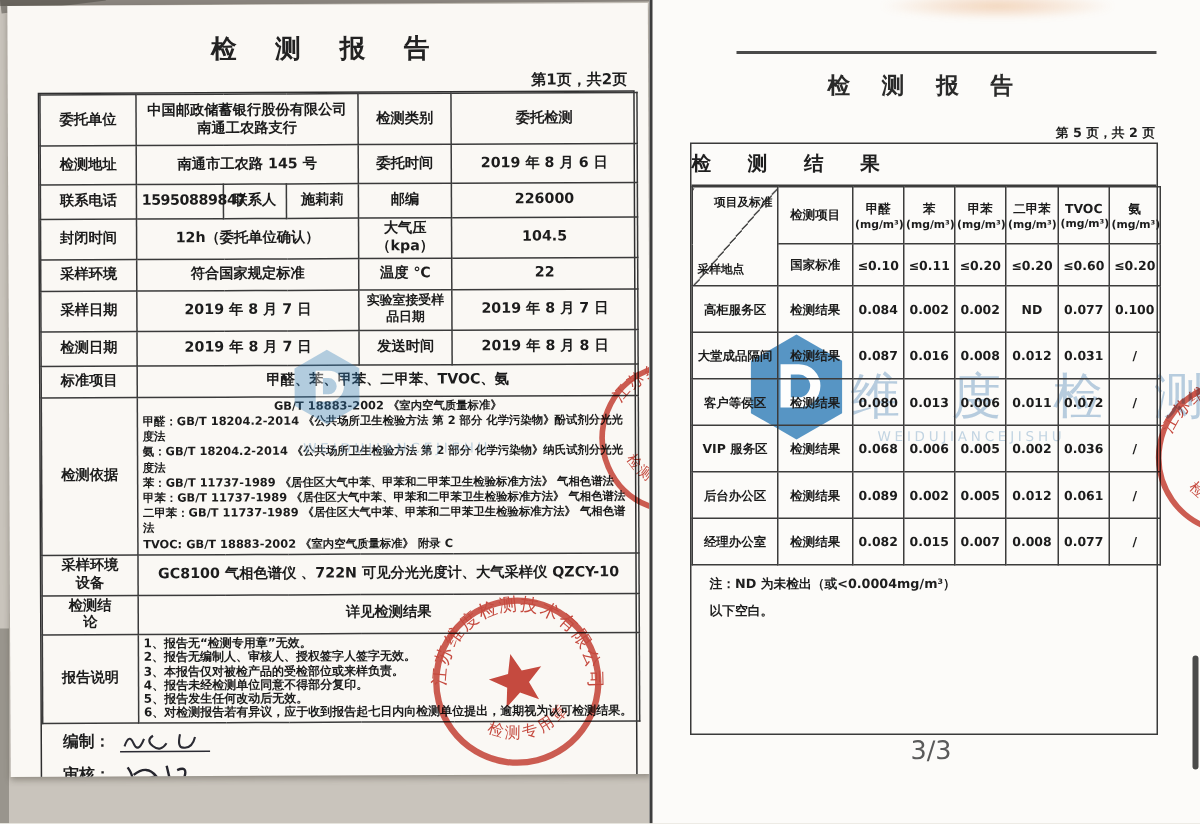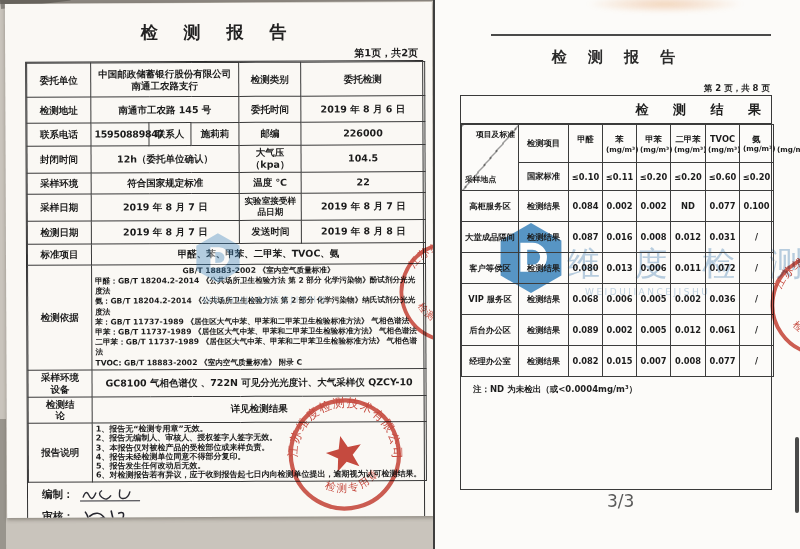--- a/index.html
+++ b/index.html
@@ -36,33 +36,33 @@
   
   .panel-r{position:absolute;left:433px;top:0;width:367px;height:549px;background:#fcfbf9;
     border-left:2.5px solid #3e3e3e;overflow:hidden;}
   .smudge{position:absolute;left:150px;top:-5px;width:160px;height:18px;
     background:radial-gradient(ellipse at center,rgba(222,122,40,.3),rgba(222,122,40,0) 70%);filter:blur(2px);}
   .topline{position:absolute;left:56px;top:34px;width:280px;height:2px;background:#4a4a4a;}
   .title-r{position:absolute;left:0;top:48px;width:100%;text-align:center;font-size:15px;font-weight:bold;
     letter-spacing:8px;color:#2a2a2a;}
   .pageinfo-r{position:absolute;right:30px;top:83px;font-size:8.5px;font-weight:bold;}
   .resultbox{position:absolute;left:25px;top:95px;width:312px;height:395px;border:1.5px solid #3a3a3a;z-index:2;}
-  .section-title{height:28px;line-height:28px;text-align:right;font-size:13px;font-weight:bold;
+  .section-title{height:28px;line-height:28px;text-align:left;font-size:13px;font-weight:bold;
     letter-spacing:10px;border-bottom:1px solid #3a3a3a;}
   table.results{width:100%;border-collapse:collapse;table-layout:fixed;}
   table.results td,table.results th{border:1px solid #3c3c3c;font-size:8.3px;font-weight:600;
     text-align:center;vertical-align:middle;padding:1px;color:#1c1c1c;}
   table.results thead tr.hdr{height:38px;}
   table.results thead tr.std{height:28px;}
   table.results tbody tr{height:31px;}
   td.corner{position:relative;padding:0;
     background:linear-gradient(to bottom right,transparent 49.5%,#3c3c3c 49.5%,#3c3c3c 50.5%,transparent 50.5%);}
   .corner .tr{position:absolute;top:4px;right:3px;font-size:7.8px;}
   .corner .bl{position:absolute;bottom:5px;left:3px;font-size:7.8px;}
-  .unit{font-size:7.2px;font-weight:600;padding-left:36px;}
+  .unit{font-size:7.2px;font-weight:600;}
   .note-line{margin:7px 0 3px 12px;font-size:8.5px;font-weight:700;text-align:left;}
   .blank-line{margin:6px 0 0 12px;font-size:8.5px;font-weight:700;text-align:left;}
   .pager{position:absolute;left:172px;top:491px;font-size:17px;color:#5a5a5a;z-index:4;}
 
   
   .wm-logo{position:absolute;z-index:1;}
   .wm-text{position:absolute;z-index:1;font-size:33px;letter-spacing:12px;color:rgba(136,173,204,.6);white-space:nowrap;}
   .wm-sub{position:absolute;z-index:1;font-size:9px;letter-spacing:2.5px;color:rgba(136,173,204,.5);white-space:nowrap;}
   .stamp-slot{position:absolute;z-index:5;opacity:.88;mix-blend-mode:multiply;}
   .scrollbar{position:absolute;right:1px;top:437px;width:4px;height:76px;background:#4a4a4a;border-radius:2px;z-index:6;}
@@ -226,21 +226,21 @@
             <path id="arcS1" d="M 28,83 A 43,43 0 0 0 92,83" fill="none"></path>
             <text font-size="10.5" fill="#c23327" letter-spacing="2"><textPath href="#arcS1" startOffset="6">检测专用章</textPath></text>
           </svg></div>
     </div>
   </div>
 
   <div class="panel-r">
     <div class="smudge"></div>
     <div class="topline"></div>
     <div class="title-r">检 测 报 告</div>
-    <div class="pageinfo-r">第 2 页，共 8 页</div>
+    <div class="pageinfo-r">第 5 页，共 2 页</div>
 
     <div class="wm-logo" style="left:58px;top:220px;width:76px;height:76px;opacity:.8;"><svg viewBox="0 0 100 100" width="100%" height="100%">
           <polygon points="50,4 90,27 90,73 50,96 10,73 10,27" fill="#2f7cb8"></polygon>
           <path d="M36 30 h16 a18 18 0 0 1 0 38 h-16 z M45 39 v20 h7 a10 10 0 0 0 0 -20 z" fill="#ffffff"></path>
         </svg></div>
     <div class="wm-text" style="left:132px;top:242px;">维 度 检 测</div>
     <div class="wm-sub" style="left:150px;top:287px;">WEIDUJIANCEJISHU</div>
 
     <div class="resultbox">
       <div class="section-title">检 测 结 果</div>
@@ -354,20 +354,21 @@
               <td>0.082</td>
               <td>0.015</td>
               <td>0.007</td>
               <td>0.008</td>
               <td>0.077</td>
               <td>/</td>
             </tr>
           </tbody>
       </table>
       <div class="note-line">注：ND 为未检出（或&lt;0.0004mg/m³）</div>
+      <div class="blank-line">以下空白。</div>
     </div>
 
     <div class="stamp-slot" style="left:332px;top:250px;width:110px;height:110px;transform:rotate(10deg);"><svg viewBox="0 0 120 120" width="100%" height="100%">
           <circle cx="60" cy="60" r="54" fill="none" stroke="#c23327" stroke-width="4.2" opacity=".9"></circle>
           <path id="arcN2" d="M 14,74 A 48,48 0 1 1 106,74" fill="none"></path>
           <text font-size="12" fill="#c23327" letter-spacing="1.2"><textPath href="#arcN2" startOffset="13%">江苏维度检测技术有限公司</textPath></text>
           <polygon points="60,41 64.7,53.5 78,54 67.5,62.2 71.2,75 60,67.5 48.8,75 52.5,62.2 42,54 55.3,53.5" fill="#c23327"></polygon>
           <path id="arcS2" d="M 28,83 A 43,43 0 0 0 92,83" fill="none"></path>
           <text font-size="10.5" fill="#c23327" letter-spacing="2"><textPath href="#arcS2" startOffset="6">检测专用章</textPath></text>
         </svg></div>

